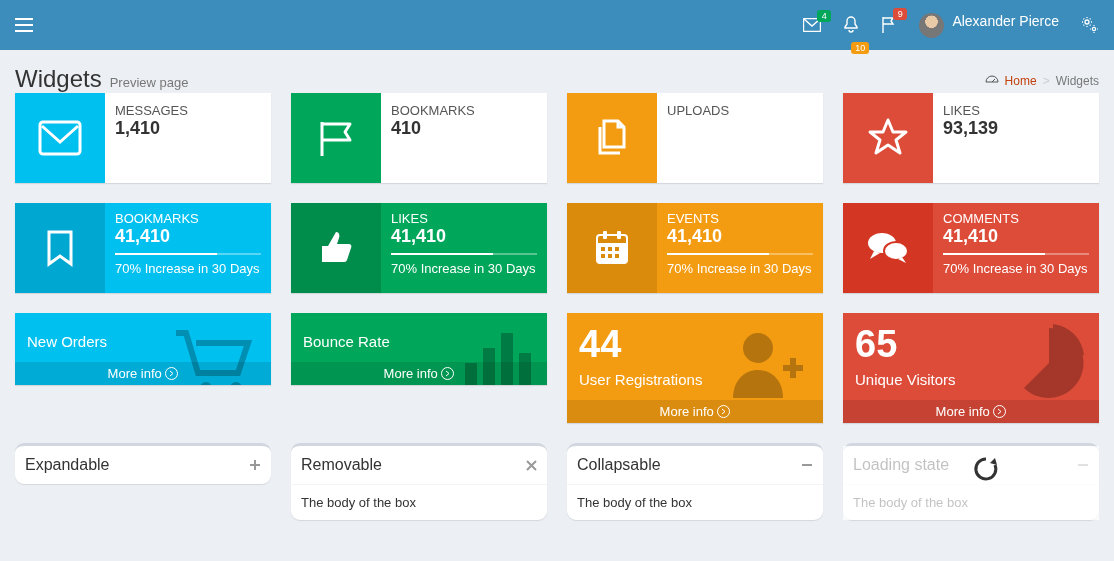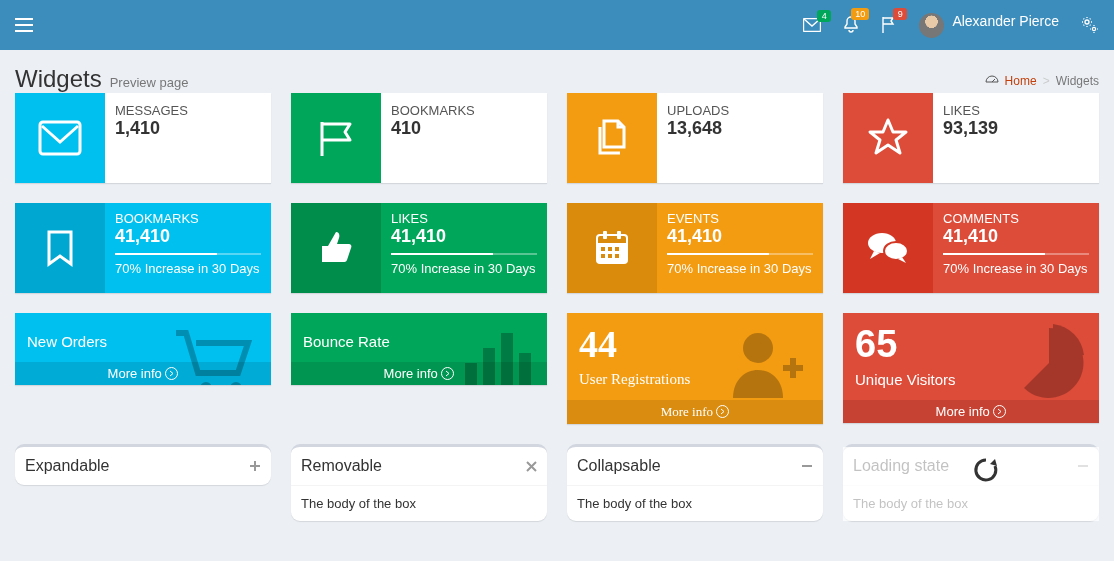--- a/index.html
+++ b/index.html
@@ -3,21 +3,21 @@
 <meta charset="utf-8">
 <style>
   *{box-sizing:border-box;margin:0;padding:0;}
   body{font-family:"Helvetica Neue",Helvetica,Arial,sans-serif;background:#ecf0f5;color:#333;font-size:14px;width:1114px;}
   
   .navbar{height:50px;background:#3c8dbc;color:#fff;display:flex;align-items:center;padding:0 15px;}
   .nav-left{flex:0 0 auto;display:flex;align-items:center;}
   .nav-right{margin-left:auto;display:flex;align-items:center;gap:22px;}
   .nav-icon{position:relative;display:flex;align-items:center;justify-content:center;cursor:pointer;}
   .nav-badge{position:absolute;top:-8px;right:-10px;font-size:9px;padding:1px 4px;border-radius:3px;color:#fff;min-width:14px;text-align:center;}
-  .bg-green{background:#00a65a;} .bg-yellow{background:#f39c12;} .bg-red{background:#dd4b39;}
+  .bg-green{background:#00a65a;} .bg-yellow{background:#f39c12;margin-top:34px;} .bg-red{background:#dd4b39;}
   .avatar{width:25px;height:25px;border-radius:50%;background:#ddd;display:inline-block;vertical-align:middle;background-image:radial-gradient(circle at 50% 35%,#e8c9a8 0 30%,#777 31% 100%);margin-right:8px;}
   .user{display:flex;align-items:flex-start;cursor:pointer;}
   
   .content{padding:15px;}
   .page-header{display:flex;align-items:baseline;}
   .page-header h1{font-size:24px;font-weight:500;}
   .page-header small{color:#777;font-size:13px;margin-left:8px;}
   .breadcrumb{margin-left:auto;color:#444;font-size:12px;display:flex;align-items:center;gap:6px;}
   .breadcrumb .sep{color:#ccc;}
   .row{display:flex;gap:20px;margin-bottom:20px;}
@@ -42,21 +42,21 @@
   .green{background:#00a65a;} .green .icon{background:#008d4c;}
   .yellow{background:#f39c12;} .yellow .icon{background:#db8b0b;}
   .red{background:#dd4b39;} .red .icon{background:#d33724;}
   
   .small-box{color:#fff;position:relative;padding:12px;box-shadow:0 1px 1px rgba(0,0,0,0.1);overflow:hidden;}
   .small-box h3{font-size:38px;font-weight:bold;line-height:1;}
   .small-box h3 sup{font-size:20px;top:-14px;position:relative;}
   .small-box p{font-size:15px;margin-top:8px;}
   .small-box .bgicon{position:absolute;right:10px;top:10px;opacity:0.25;}
   .small-box .footer{background:rgba(0,0,0,0.1);margin:12px -12px -12px -12px;padding:4px 0;text-align:center;font-size:13px;cursor:pointer;}
-  .sb-aqua{background:#00c0ef;} .sb-green{background:#00a65a;} .sb-yellow{background:#f39c12;font-family:Liberation Serif, serif;} .sb-red{background:#dd4b39;}
+  .sb-aqua{background:#00c0ef;} .sb-green{background:#00a65a;} .sb-yellow{background:#f39c12;} .sb-red{background:#dd4b39;}
   
   .box{background:#fff;border-top:3px solid #d2d6de;box-shadow:0 1px 1px rgba(0,0,0,0.1);border-radius:9px;}
   .box-header{padding:10px;display:flex;align-items:center;border-bottom:1px solid #f4f4f4;}
   .box-title{font-size:16px;}
   .box-tools{margin-left:auto;color:#999;cursor:pointer;}
   .box-body{padding:10px;font-size:13px;}
   .loading-overlay{position:relative;}
   .loading-overlay::after{content:"";position:absolute;inset:0;background:rgba(255,255,255,0.7);}
   .spinner{position:absolute;right:100px;top:10px;z-index:2;}
   svg{display:block;}
@@ -153,21 +153,20 @@
     <div class="col">
         <div class="info-box">
       <div class="icon bg-yellow2">
             <svg width="44" height="42" viewBox="0 0 44 42">
               <path d="M14 4h14l6 6v20H14z M28 4v6h6" fill="none" stroke="#fff" stroke-width="3"></path>
               <path d="M10 10v26h20" fill="none" stroke="#fff" stroke-width="3"></path>
             </svg>
           </div>
       <div class="content-box">
             <div class="label">UPLOADS</div>
-            <div class="value">13,648</div>
           </div>
     </div>
       </div>
     <div class="col">
         <div class="info-box">
       <div class="icon bg-red2">
             <svg width="44" height="42" viewBox="0 0 44 42">
               <path d="M22 3l5 12h13l-10 8 4 13-12-8-12 8 4-13-10-8h13z" fill="none" stroke="#fff" stroke-width="3" stroke-linejoin="round"></path>
             </svg>
           </div>

